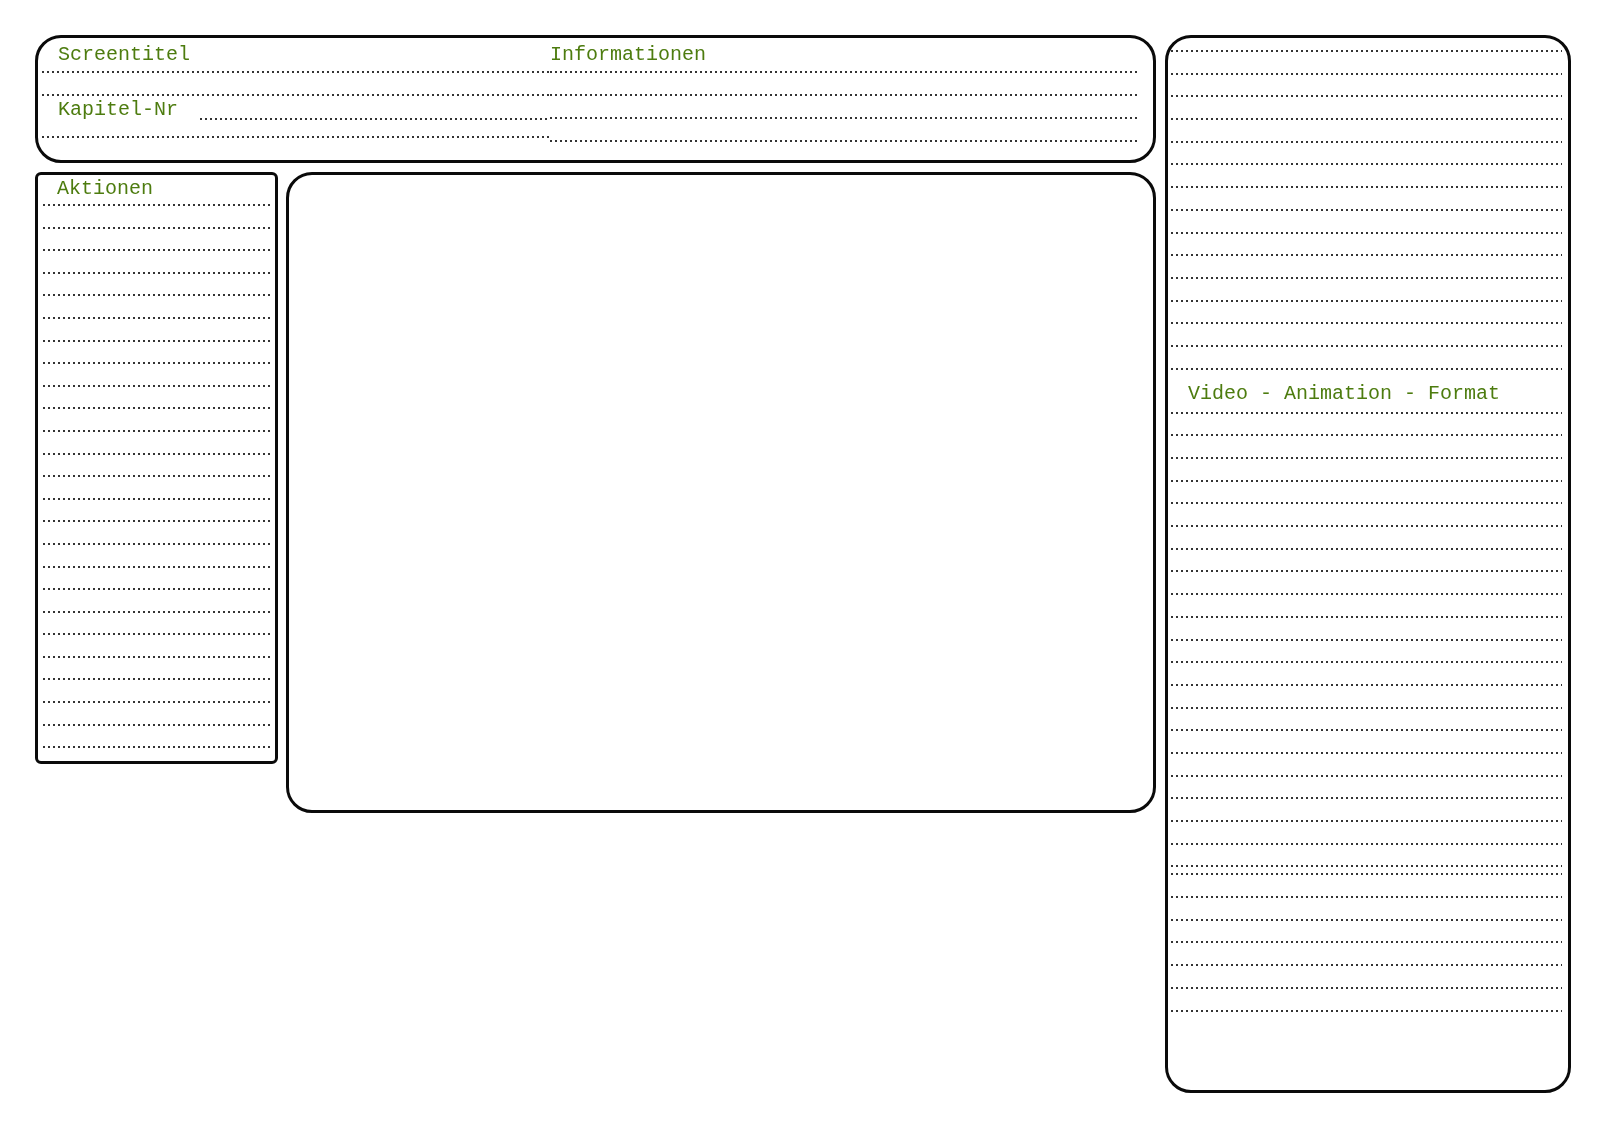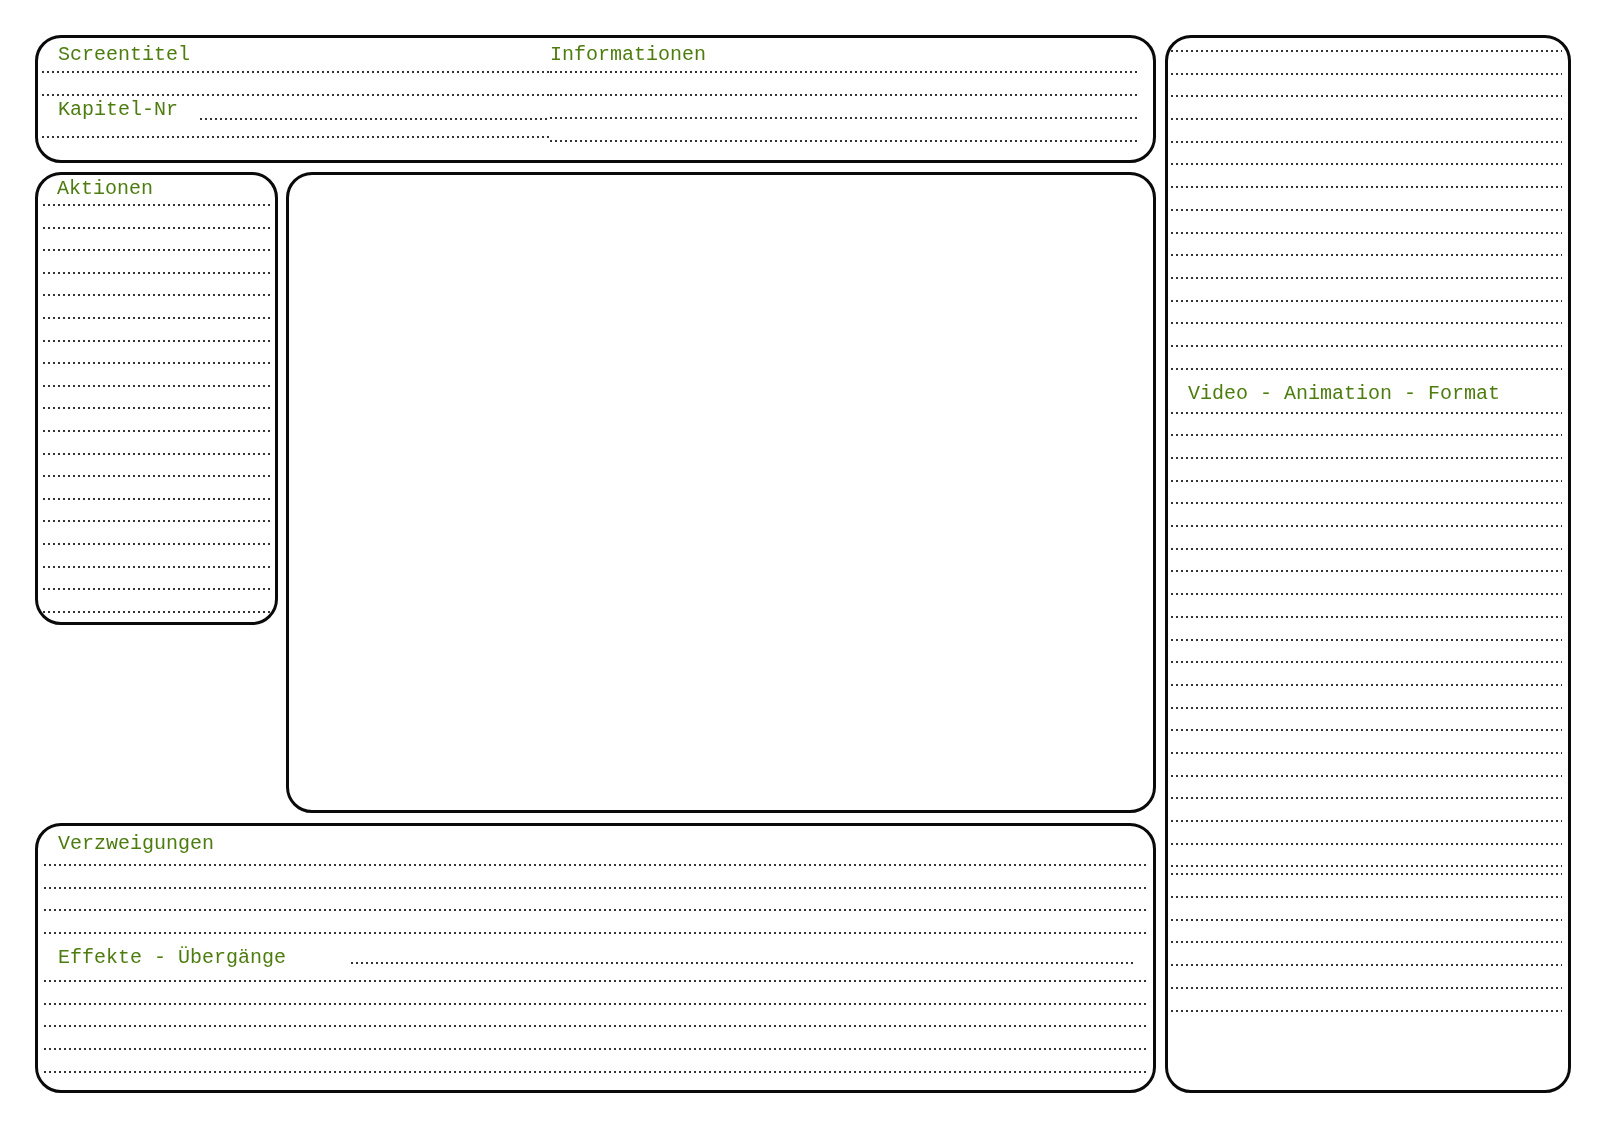--- a/index.html
+++ b/index.html
@@ -13,21 +13,21 @@
   }
   .box {
     position: absolute;
     border: 3px solid #0a0a0a;
     border-radius: 26px;
     background: #ffffff;
     box-sizing: border-box;
     overflow: hidden;
   }
   .box-header   { left: 35px;   top: 35px;  width: 1121px; height: 128px; display: flex; }
-  .box-aktionen { left: 35px;   top: 172px; width: 243px;  height: 453px; padding: 2px 5px 0 5px; }
+  .box-aktionen { left: 35px;   top: 172px; width: 243px;  height: 592px; padding: 2px 5px 0 5px; border-radius: 6px; }
   .box-stage    { left: 286px;  top: 172px; width: 870px;  height: 641px; }
   .box-bottom   { left: 35px;   top: 823px; width: 1121px; height: 270px; padding: 6px 6px 0 6px; }
   .box-media    { left: 1165px; top: 35px;  width: 406px;  height: 1058px; padding: 5px 6px 0 3px; }
 
   .label {
     font-size: 20px;
     line-height: 24px;
     white-space: nowrap;
   }
   .indent { padding-left: 17px; }
@@ -133,40 +133,20 @@
         <div class="dotline"></div>
         <div class="dotline"></div>
         <div class="dotline"></div>
         <div class="dotline"></div>
         <div class="dotline"></div>
       </div>
   </section>
 
   <section class="box box-stage"></section>
 
-  <section class="box box-bottom">
-    <div class="label">Verzweigungen</div>
-    <div class="lines lines-verz">
-        <div class="dotline"></div>
-        <div class="dotline"></div>
-        <div class="dotline"></div>
-        <div class="dotline"></div>
-      </div>
-    <div class="effekte-row">
-      <span class="label indent">Effekte - Übergänge</span>
-      <span class="dotline-inline"></span>
-    </div>
-    <div class="lines lines-eff">
-        <div class="dotline"></div>
-        <div class="dotline"></div>
-        <div class="dotline"></div>
-        <div class="dotline"></div>
-        <div class="dotline"></div>
-      </div>
-  </section>
 
   <section class="box box-media">
     <div class="lines lines-grafik">
         <div class="dotline"></div>
         <div class="dotline"></div>
         <div class="dotline"></div>
         <div class="dotline"></div>
         <div class="dotline"></div>
         <div class="dotline"></div>
         <div class="dotline"></div>

